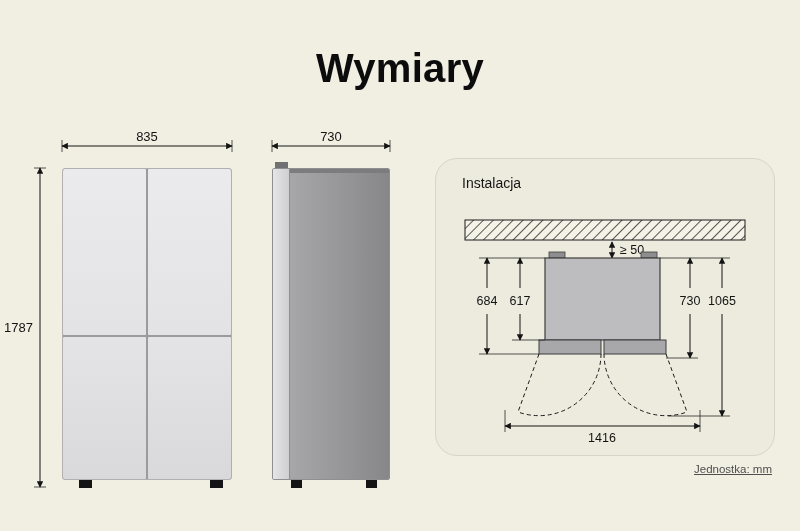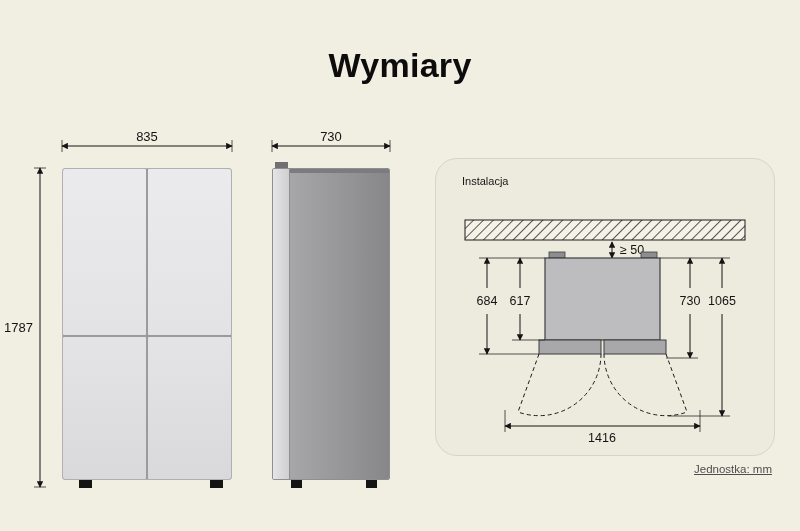--- a/index.html
+++ b/index.html
@@ -3,21 +3,21 @@
 <meta charset="utf-8">
 <style>
   html,body{margin:0;padding:0;}
   body{
     width:800px;height:531px;position:relative;overflow:hidden;
     background:#f1eee2;
     font-family:"Liberation Sans",sans-serif;
   }
   .title{
     position:absolute;top:46px;left:0;width:800px;text-align:center;
-    font-size:34px;font-weight:700;color:#0c0c0c;letter-spacing:.3px;
+    font-size:40px;font-weight:700;color:#0c0c0c;letter-spacing:.3px;
   }
   
   .fridge-front{
     position:absolute;left:62px;top:168px;width:170px;height:312px;
     display:grid;grid-template-columns:1fr 1fr;grid-template-rows:166px 1fr;
     gap:2px;background:#9b9b9e;border:1px solid #b0b0b3;border-radius:3px;
     box-sizing:border-box;overflow:hidden;
   }
   .door{border-radius:1px;}
   .door.top{background:linear-gradient(180deg,#ebebed 0%,#e3e3e6 100%);}
@@ -30,21 +30,21 @@
   }
   .side-door{width:16px;background:linear-gradient(90deg,#e5e5e7,#cfcfd2);border-right:1px solid #8f8f92;}
   .side-body{flex:1;background:linear-gradient(90deg,#a7a7aa 0%,#949497 60%,#87878a 100%);border-top:4px solid #7c7c7f;}
   
   .panel{
     position:absolute;left:435px;top:158px;width:340px;height:298px;
     background:#edebde;border:1px solid #d8d5c5;border-radius:22px;
     box-sizing:border-box;
   }
   .panel-heading{
-    position:absolute;left:26px;top:16px;font-size:11px;color:#161616;
+    position:absolute;left:26px;top:16px;font-size:14px;color:#161616;
   }
   .unit-note{
     position:absolute;left:560px;top:463px;width:212px;text-align:right;
     font-size:11.5px;color:#4f4f4f;text-decoration:underline;
   }
   
   .overlay{position:absolute;left:0;top:0;width:800px;height:531px;pointer-events:none;}
   .dim-line{stroke:#141414;stroke-width:1;fill:none;}
   .ext-line{stroke:#2a2a2a;stroke-width:0.8;fill:none;}
   .dash{stroke:#1a1a1a;stroke-width:1;fill:none;stroke-dasharray:4 3;}

